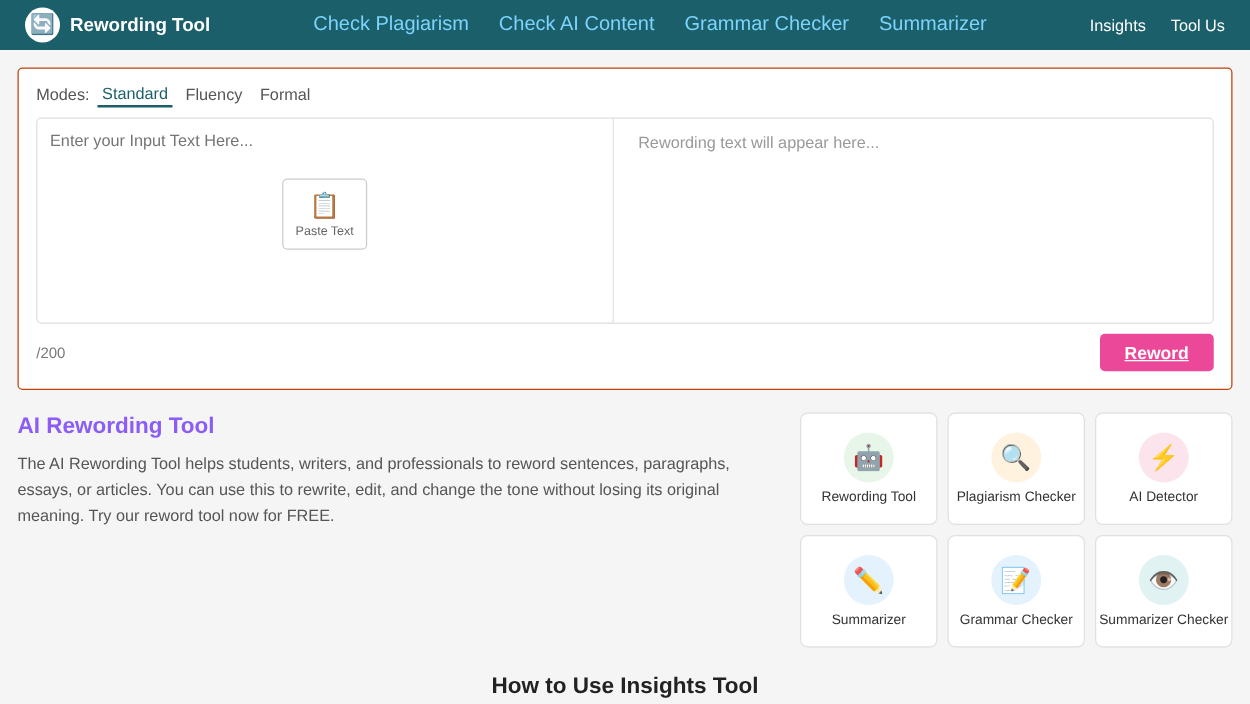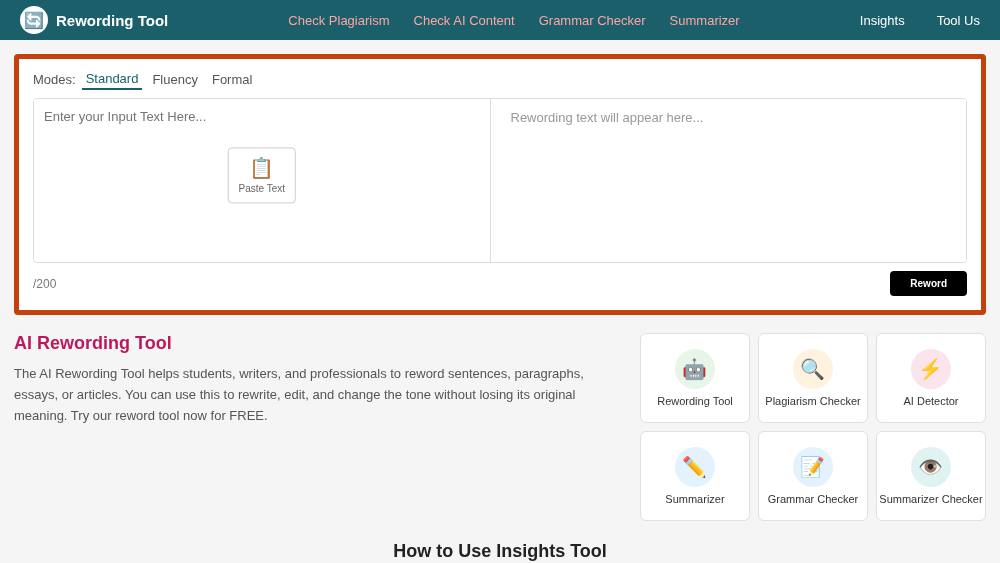--- a/index.html
+++ b/index.html
@@ -31,42 +31,42 @@
       align-items: center;
       justify-content: center;
       font-size: 16px;
     }
     .header-nav {
       display: flex;
       gap: 24px;
       align-items: center;
     }
     .header-nav a {
-      color: #fca5a5;
+      color: #7dd3fc;
       text-decoration: none;
-      font-size: 13px;
+      font-size: 16px;
       cursor: pointer;
     }
     .header-right {
       display: flex;
-      gap: 32px;
+      gap: 20px;
       align-items: center;
     }
     .header-right a {
       color: white;
       text-decoration: none;
       font-size: 13px;
       cursor: pointer;
     }
 
     
     .tool-container {
       background: white;
       margin: 14px 14px 0 14px;
-      border: 5px solid #c2410c;
+      border: 1px solid #c2410c;
       border-radius: 4px;
       padding: 10px 14px 14px 14px;
     }
     .modes-row {
       display: flex;
       align-items: center;
       gap: 6px;
       margin-bottom: 8px;
       font-size: 13px;
     }
@@ -147,44 +147,45 @@
       display: flex;
       justify-content: space-between;
       align-items: center;
       margin-top: 8px;
     }
     .char-count {
       font-size: 12px;
       color: #777;
     }
     .reword-btn {
-      background: #000000;
+      background: #ec4899;
       color: white;
       border: none;
       border-radius: 4px;
       padding: 7px 20px;
-      font-size: 10px;
+      font-size: 14px;
       cursor: pointer;
       font-weight: bold;
+      text-decoration: underline;
     }
 
     
     .info-section {
       display: flex;
       margin: 18px 14px 0 14px;
       gap: 20px;
     }
     .info-text {
       flex: 1;
       padding-right: 10px;
     }
     .info-title {
       font-size: 18px;
       font-weight: bold;
-      color: #be185d;
+      color: #8b5cf6;
       margin-bottom: 10px;
     }
     .info-desc {
       font-size: 13px;
       color: #555;
       line-height: 1.6;
     }
     .tools-grid {
       display: flex;
       flex-direction: column;

